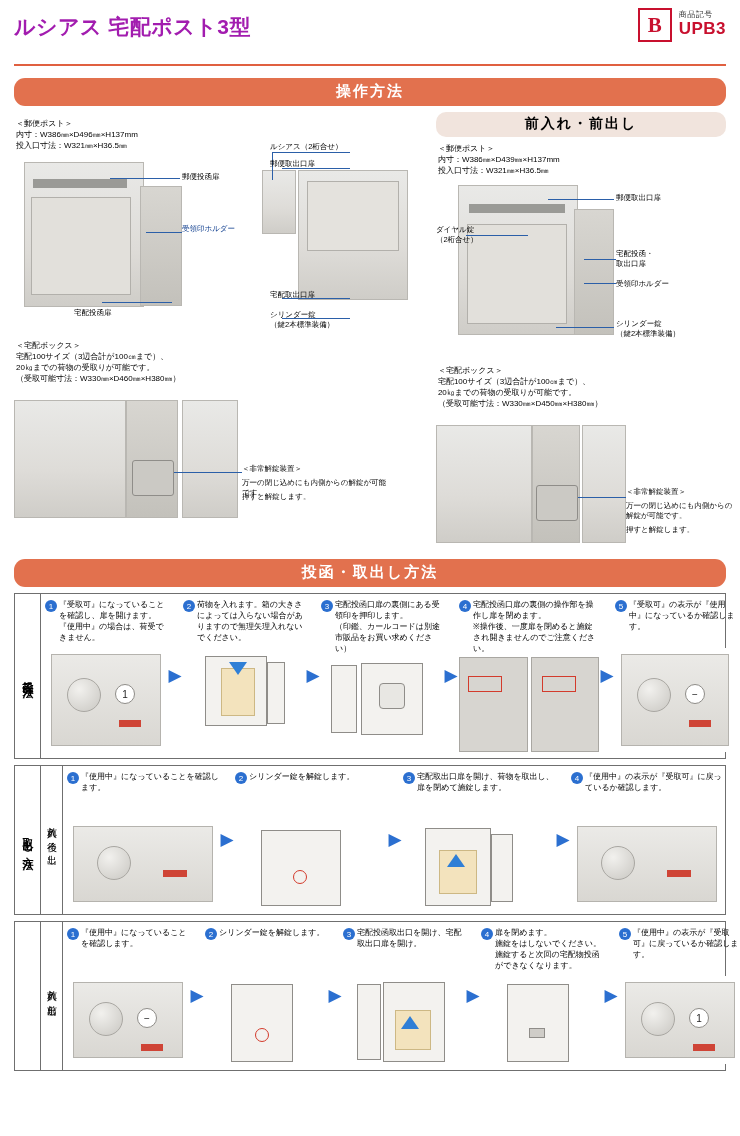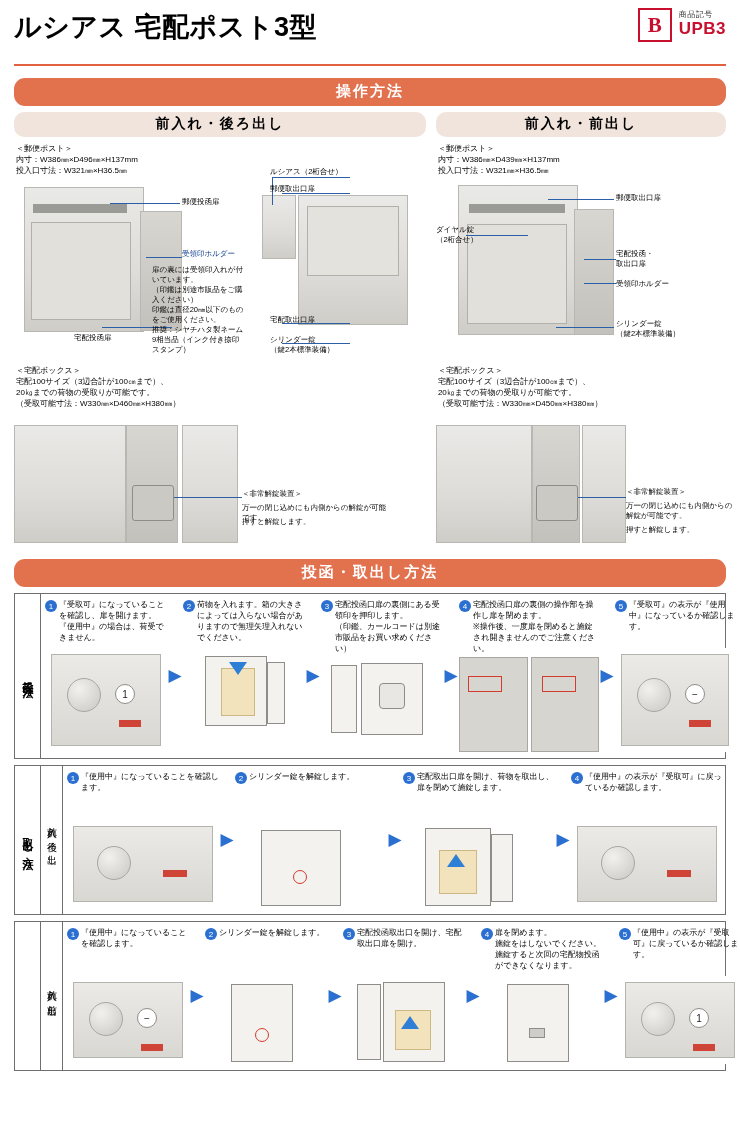--- a/index.html
+++ b/index.html
@@ -15,24 +15,24 @@
     background: #fff;
     overflow: hidden;
   }
   
   .header {
     position: relative;
     height: 62px;
     padding: 10px 14px 0 14px;
   }
   .header-title {
-    font-size: 27px;
+    font-size: 21px;
     font-weight: bold;
     letter-spacing: 0.5px;
-    color: #000000;
+    color: #a21caf;
     line-height: 34px;
   }
   .code-box {
     position: absolute;
     right: 14px;
     top: 8px;
     display: flex;
     align-items: flex-start;
     gap: 7px;
   }
@@ -266,21 +266,20 @@
       </div>
     </div>
   </div>
   <div class="rule"></div>
 
   <div class="banner">操作方法</div>
 
   <div class="op-cols">
 
     <div class="op-col left">
-      <div class="subbanner">前入れ・後ろ出し</div>
 
       <div class="diagram">
 
         <div class="spec" style="position:absolute;left:2px;top:6px;">
           <div>＜郵便ポスト＞</div>
           <div>内寸：W386㎜×D496㎜×H137mm</div>
           <div>投入口寸法：W321㎜×H36.5㎜</div>
         </div>
 
         <div class="photo" style="left:10px;top:50px;width:120px;height:145px;">
@@ -289,24 +288,20 @@
         </div>
 
         <div class="photo dark" style="left:126px;top:74px;width:42px;height:120px;"></div>
 
         <div class="leader" style="left:96px;top:66px;width:70px;height:1px;"></div>
         <div class="leader" style="left:132px;top:120px;width:36px;height:1px;"></div>
         <div class="leader" style="left:88px;top:190px;width:70px;height:1px;"></div>
 
         <div class="callout" style="left:168px;top:60px;">郵便投函扉</div>
         <div class="callout hd" style="left:168px;top:112px;color:#0a3a8c;">受領印ホルダー</div>
-        <div class="callout" style="left:138px;top:128px;width:92px;white-space:pre-line;color:#000;">扉の裏には受領印入れが付いています。
-（印鑑は別途市販品をご購入ください）
-印鑑は直径20㎜以下のものをご使用ください。
-推奨：シヤチハタ製ネーム9相当品（インク付き捺印スタンプ）</div>
         <div class="callout" style="left:60px;top:196px;">宅配投函扉</div>
 
         <div class="photo" style="left:248px;top:58px;width:34px;height:64px;"></div>
         <div class="photo" style="left:284px;top:58px;width:110px;height:130px;">
           <div style="position:absolute;left:8px;top:10px;width:92px;height:70px;background:#e4e2dd;border:1px solid #b2b0ab;"></div>
         </div>
 
         <div class="leader" style="left:258px;top:40px;width:1px;height:28px;"></div>
         <div class="leader" style="left:258px;top:40px;width:78px;height:1px;"></div>
         <div class="leader" style="left:268px;top:56px;width:68px;height:1px;"></div>

